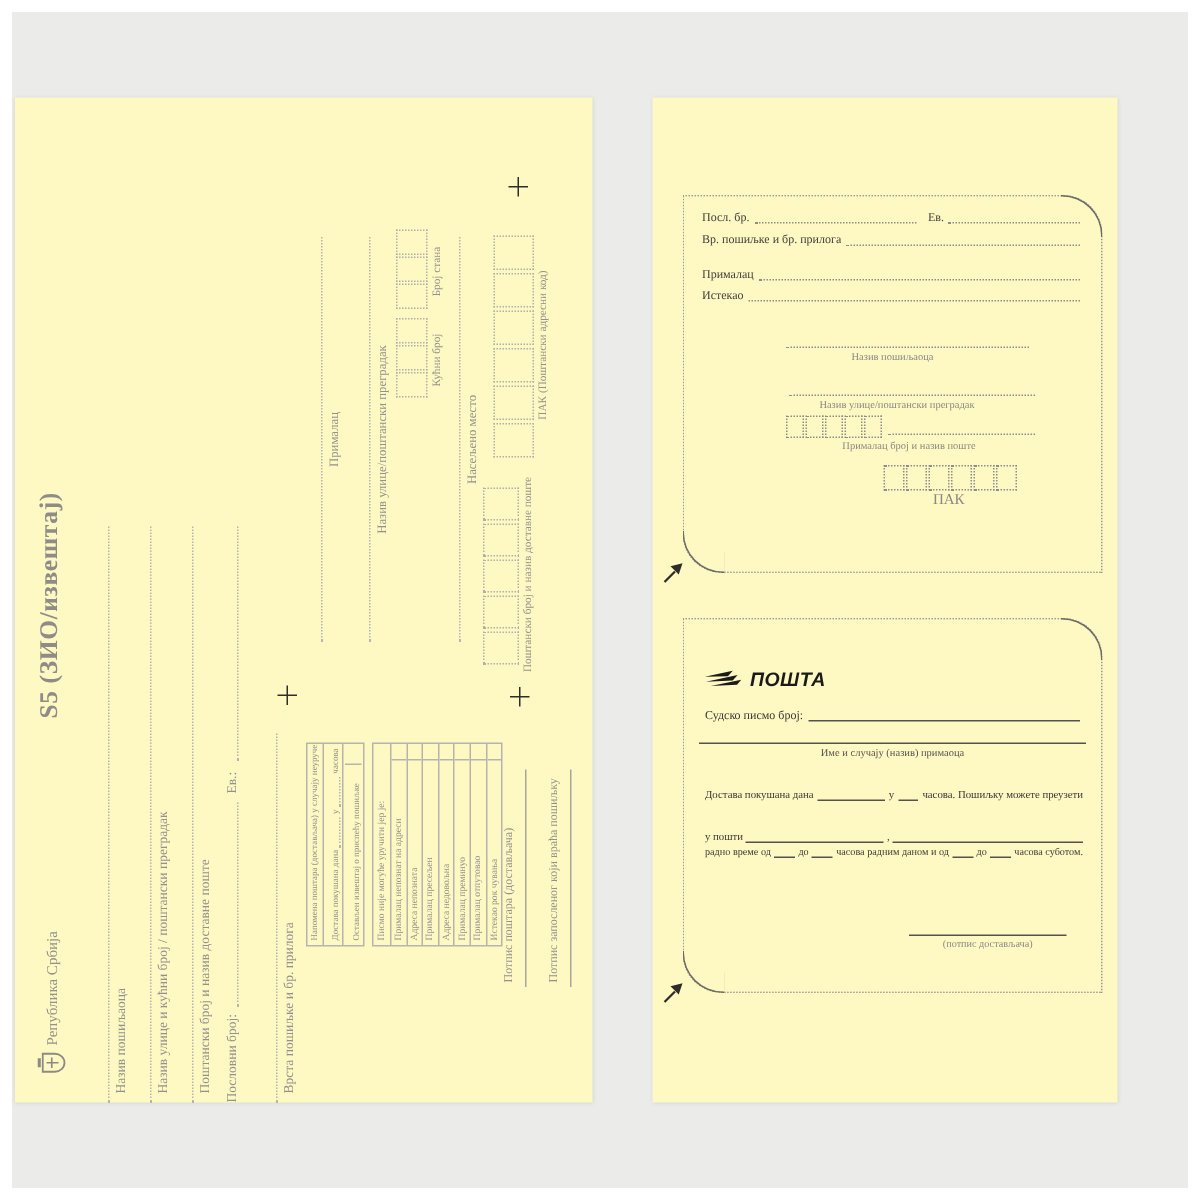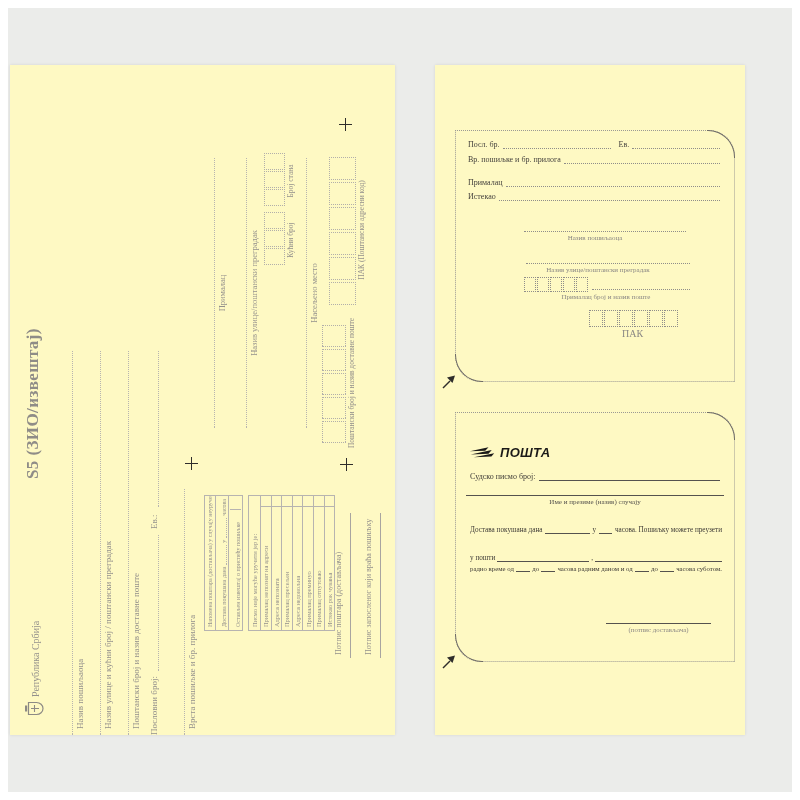--- a/index.html
+++ b/index.html
@@ -241,21 +241,21 @@
         </svg>
         <span class="logo-text">ПОШТА</span>
       </div>
 
       <div class="iztext" style="left:14px;top:58px;width:250px;font-size:8px;">
         <span style="white-space:nowrap;padding-right:4px;">Судско писмо број:</span>
         <span class="sfill" style="flex:1;"></span>
       </div>
 
       <div class="sln" style="left:10px;top:82px;width:258px;"></div>
-      <div class="ccap" style="left:10px;top:85px;width:258px;font-size:7px;color:#55524e;">Име и презиме (назив) случају</div>
+      <div class="ccap" style="left:10px;top:85px;width:258px;font-size:7px;color:#55524e;">Име и случају (назив) примаоца</div>
 
       <div class="iztext" style="left:14px;top:112px;width:252px;font-size:7.2px;">
         <span style="white-space:nowrap;">Достава покушана дана</span>
         <span class="blank-s" style="width:62px;margin:0 3px;"></span>
         <span>у</span>
         <span class="blank-s" style="width:18px;margin:0 3px;"></span>
         <span style="white-space:nowrap;">часова. Пошиљку можете преузети</span>
       </div>
       <div class="iztext" style="left:14px;top:140px;width:252px;font-size:7.2px;">
         <span style="white-space:nowrap;">у пошти</span>

